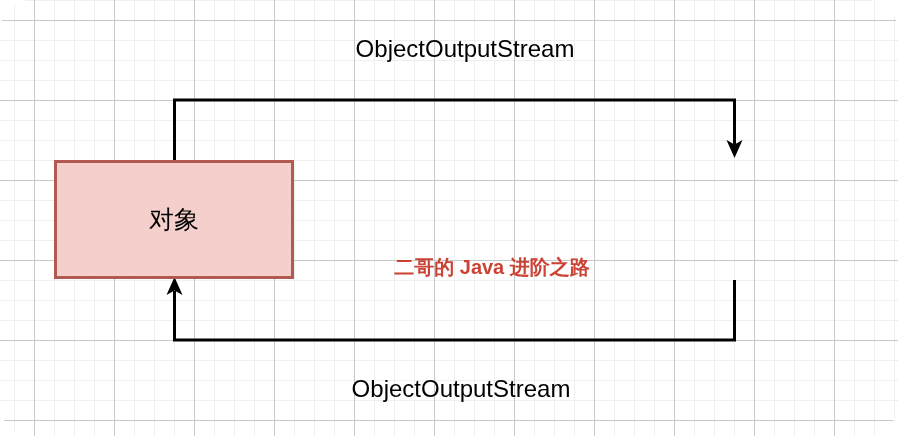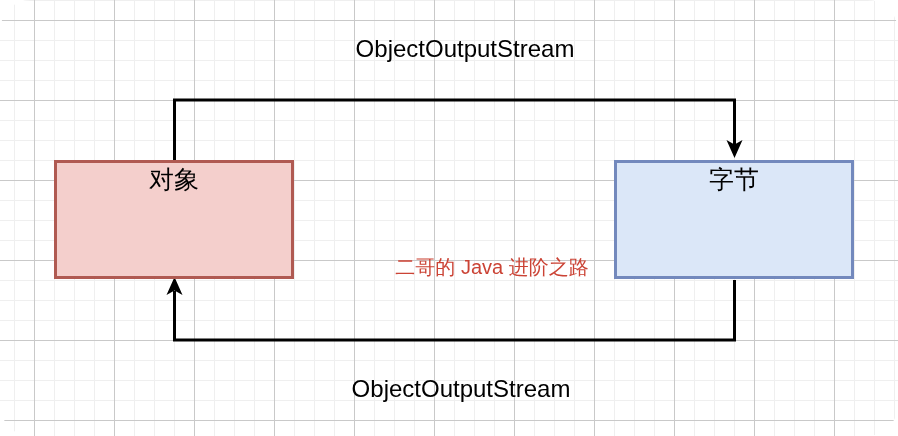--- a/index.html
+++ b/index.html
@@ -40,20 +40,21 @@
     fill: #000000;
     stroke: none;
   }
   .node {
     position: absolute;
     width: 240px;
     height: 119px;
     box-sizing: border-box;
     border: 3px solid;
     display: flex;
+    align-items: center;
     justify-content: center;
     font-size: 25px;
     color: #000000;
   }
   .node-object { left: 54px;  top: 160px; background-color: #f4cfcc; border-color: #b05a52; }
   .node-bytes  { left: 614px; top: 160px; background-color: #dbe7f8; border-color: #7389bd; }
   .flow-label {
     position: absolute;
     transform: translate(-50%, -50%);
     white-space: nowrap;
@@ -61,21 +62,21 @@
     color: #000000;
   }
   .flow-label-top    { left: 465px; top: 49px; }
   .flow-label-bottom { left: 461px; top: 389px; }
   .watermark {
     position: absolute;
     left: 492px; top: 267px;
     transform: translate(-50%, -50%);
     white-space: nowrap;
     font-size: 20px;
-    font-weight: normal;
+    font-weight: bold;
     color: #cb4335;
   }
 </style>
 </head>
 <body>
 
 <div class="canvas">
 
   <svg class="connector-layer" viewBox="0 0 898 436" xmlns="http://www.w3.org/2000/svg">
 
@@ -85,21 +86,18 @@
     <path class="conn" d="M 734.5 280 L 734.5 340 L 174.5 340 L 174.5 291" style="stroke: rgb(0, 0, 0);"></path>
     <polygon class="arrowhead" points="174.5,277 166.5,295 174.5,290.5 182.5,295" style="fill: rgb(0, 0, 0);"></polygon>
   </svg>
 
   <div class="flow-label flow-label-top">ObjectOutputStream</div>
 
   <div class="node node-object" style="background-color: rgb(244, 207, 204); border-color: rgb(176, 90, 82);">
     <span>对象</span>
   </div>
 
-  <div class="node node-bytes" style="background-color: rgb(219, 231, 248); border-color: rgb(115, 137, 189);">
-    <span>字节</span>
-  </div>
 
   <div class="watermark" style="color: rgb(203, 67, 53);">二哥的 Java 进阶之路</div>
 
   <div class="flow-label flow-label-bottom">ObjectOutputStream</div>
 
 </div>
 
 </body></html>

